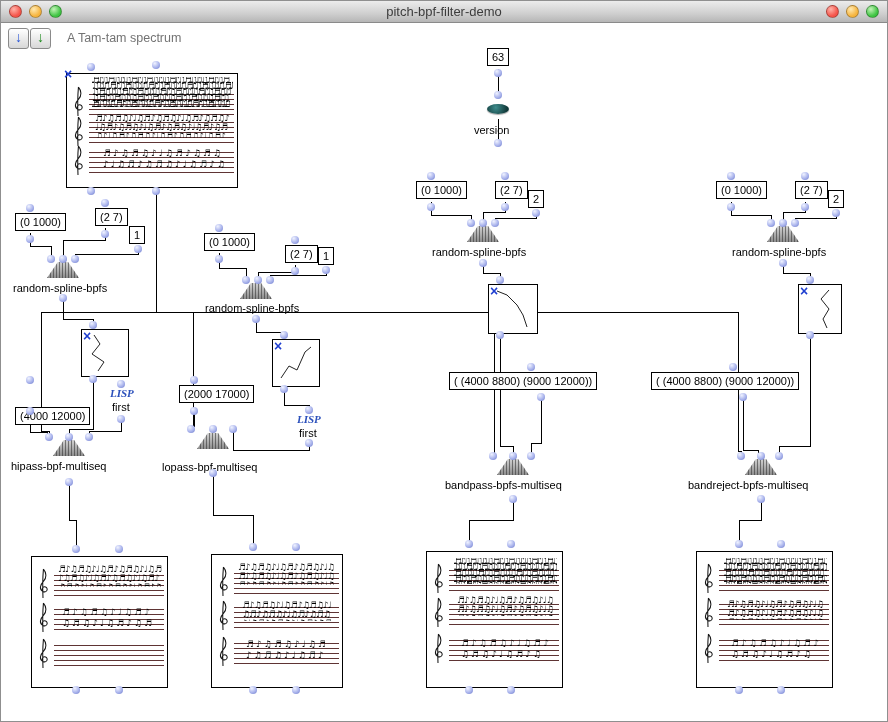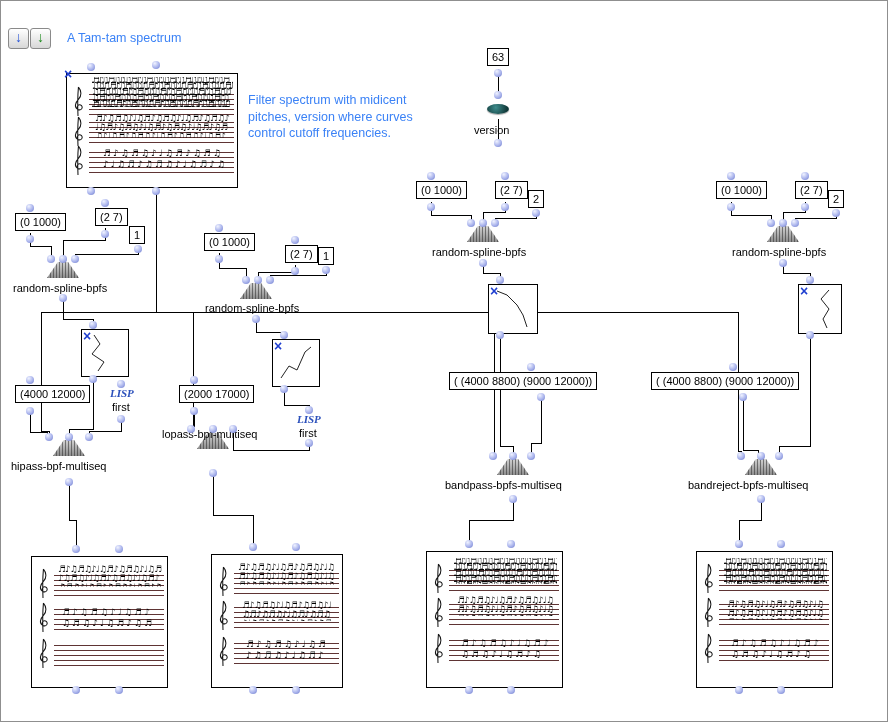--- a/index.html
+++ b/index.html
@@ -8,21 +8,21 @@
   .title{font-size:13px;color:#3c3c3c;text-align:center;line-height:21px;}
   .lights{position:absolute;top:4px;display:flex;gap:7px;z-index:11;}
   .lights.left{left:8px;} .lights.right{right:8px;}
   .light{width:13px;height:13px;border-radius:50%;box-sizing:border-box;border:1px solid rgba(0,0,0,.3);}
   .light.red{background:radial-gradient(circle at 35% 30%,#ffb2a8,#f5544a 65%);}
   .light.yellow{background:radial-gradient(circle at 35% 30%,#ffe9b0,#f6b43e 65%);}
   .light.green{background:radial-gradient(circle at 35% 30%,#c2f3b6,#3ec442 65%);}
   .tbtn{position:absolute;width:19px;height:19px;border:1px solid #8a8a8a;border-radius:3px;background:linear-gradient(#ffffff,#d7d7d7);text-align:center;line-height:17px;font-size:14px;font-weight:bold;z-index:3;cursor:pointer;}
   #btn-blue{left:7px;top:27px;color:#2b56d6;}
   #btn-green{left:29px;top:27px;color:#1d8a1d;}
-  .comment{position:absolute;color:#3b82f6;z-index:2;}
+  .comment{position:absolute;color:#737373;z-index:2;}
   #patch-title{left:66px;top:30px;font-size:12.5px;}
   #patch-note{left:247px;top:91px;width:198px;font-size:12.5px;line-height:16.5px;}
   .vbox{position:absolute;background:#fff;border:1px solid #000;font-size:11px;line-height:14px;padding:1px 4px;white-space:nowrap;z-index:2;}
   .objlabel{position:absolute;font-size:11px;white-space:nowrap;z-index:2;}
   .trap{position:absolute;width:32px;height:16px;z-index:2;background:repeating-linear-gradient(90deg,rgba(45,45,45,.55) 0 1px,rgba(0,0,0,0) 1px 3px),linear-gradient(#d2d2d2,#8d8d8d);clip-path:polygon(34% 0,66% 0,100% 100%,0 100%);}
   .xmark{position:absolute;color:#1f3fd0;font-size:14px;font-weight:bold;line-height:11px;z-index:6;}
   .curvebox{position:absolute;background:#fff;border:1px solid #000;z-index:2;}
   .curvebox svg{display:block;}
   .score{position:absolute;background:#fff;border:1px solid #000;overflow:hidden;z-index:2;}
   .stave{position:absolute;left:22px;right:3px;height:21px;background:repeating-linear-gradient(to bottom,#5f3434 0 1px,rgba(0,0,0,0) 1px 5px);}
@@ -36,20 +36,33 @@
   .lisp{position:absolute;font-family:"Liberation Serif",serif;font-style:italic;font-weight:bold;color:#2a4fbb;font-size:11px;z-index:2;}
   .fname{position:absolute;font-size:11px;z-index:2;}
   #wires{position:absolute;left:0;top:0;z-index:1;}
 </style>
 </head>
 <body>
 
 <div id="win">
 
   
+  <div class="titlebar">
+    <div class="lights left">
+      <div class="light red"></div>
+      <div class="light yellow"></div>
+      <div class="light green"></div>
+    </div>
+    <div class="title">pitch-bpf-filter-demo</div>
+    <div class="lights right">
+      <div class="light red"></div>
+      <div class="light yellow"></div>
+      <div class="light green"></div>
+    </div>
+  </div>
 
   
   <div class="tbtn" id="btn-blue">↓</div>
   <div class="tbtn" id="btn-green">↓</div>
 
   
   <svg id="wires" width="888" height="722">
       <polyline points="497,68 497,92" fill="none" stroke="#000" stroke-width="1" shape-rendering="crispEdges"></polyline>
       <polyline points="497,118 497,140" fill="none" stroke="#000" stroke-width="1" shape-rendering="crispEdges"></polyline>
       <polyline points="29,232 29,245 50,245 50,256" fill="none" stroke="#000" stroke-width="1" shape-rendering="crispEdges"></polyline>
@@ -85,21 +98,20 @@
       <polyline points="730,201 730,214 770,214 770,220" fill="none" stroke="#000" stroke-width="1" shape-rendering="crispEdges"></polyline>
       <polyline points="804,201 804,211 782,211 782,220" fill="none" stroke="#000" stroke-width="1" shape-rendering="crispEdges"></polyline>
       <polyline points="835,214 835,217 794,217 794,220" fill="none" stroke="#000" stroke-width="1" shape-rendering="crispEdges"></polyline>
       <polyline points="218,252 218,267 245,267 245,277" fill="none" stroke="#000" stroke-width="1" shape-rendering="crispEdges"></polyline>
       <polyline points="294,264 294,271 257,271 257,277" fill="none" stroke="#000" stroke-width="1" shape-rendering="crispEdges"></polyline>
       <polyline points="325,271 325,274 269,274 269,277" fill="none" stroke="#000" stroke-width="1" shape-rendering="crispEdges"></polyline>
     </svg>
 
   
   <div class="comment" id="patch-title">A Tam-tam spectrum</div>
-  <div class="comment" id="patch-note">Filter spectrum with midicent pitches, version where curves control cutoff frequencies.</div>
 
   
   <div class="score" style="left:65px;top:72px;width:170px;height:113px">
     <svg class="clef" style="left:4px;top:11px" viewBox="0 0 16 36">
         <use href="#gclef"></use>
       </svg>
     <svg class="clef" style="left:4px;top:41px" viewBox="0 0 16 36">
         <use href="#gclef"></use>
       </svg>
     <svg class="clef" style="left:4px;top:70px" viewBox="0 0 16 36">
@@ -176,30 +188,30 @@
   </div>
   <div class="xmark" style="left:799px;top:285px">×</div>
 
   
   <div class="lisp" style="left:109px;top:386px">LISP</div>
   <div class="fname" style="left:111px;top:400px">first</div>
   <div class="lisp" style="left:296px;top:412px">LISP</div>
   <div class="fname" style="left:298px;top:426px">first</div>
 
   
-  <div class="vbox" style="left:14px;top:384px">(4000 12000)</div>
+  <div class="vbox" style="left:14px;top:406px">(4000 12000)</div>
   <div class="vbox" style="left:178px;top:384px">(2000 17000)</div>
   <div class="vbox" style="left:448px;top:371px">( (4000 8800) (9000 12000))</div>
   <div class="vbox" style="left:650px;top:371px">( (4000 8800) (9000 12000))</div>
 
   
   <div class="trap" style="left:52px;top:439px"></div>
   <div class="objlabel" style="left:10px;top:459px">hipass-bpf-multiseq</div>
   <div class="trap" style="left:196px;top:432px"></div>
-  <div class="objlabel" style="left:161px;top:427px">lopass-bpf-multiseq</div>
+  <div class="objlabel" style="left:161px;top:460px">lopass-bpf-multiseq</div>
   <div class="trap" style="left:496px;top:458px"></div>
   <div class="objlabel" style="left:444px;top:478px">bandpass-bpfs-multiseq</div>
   <div class="trap" style="left:744px;top:458px"></div>
   <div class="objlabel" style="left:687px;top:478px">bandreject-bpfs-multiseq</div>
 
   
   <div class="score" style="left:30px;top:555px;width:135px;height:130px">
     <svg class="clef" style="left:4px;top:10px" viewBox="0 0 16 36">
         <use href="#gclef"></use>
       </svg>

